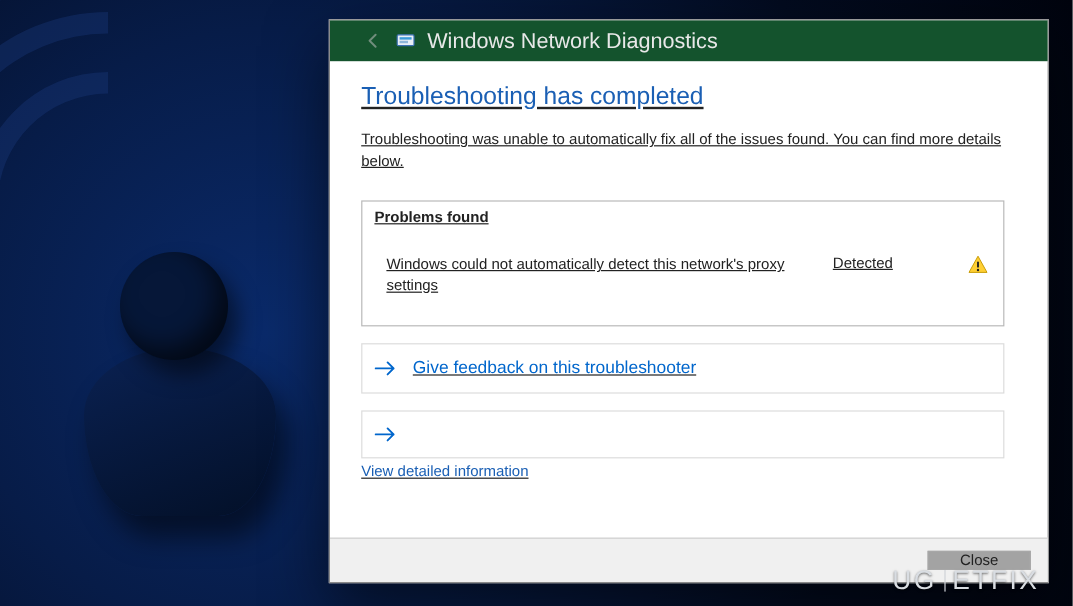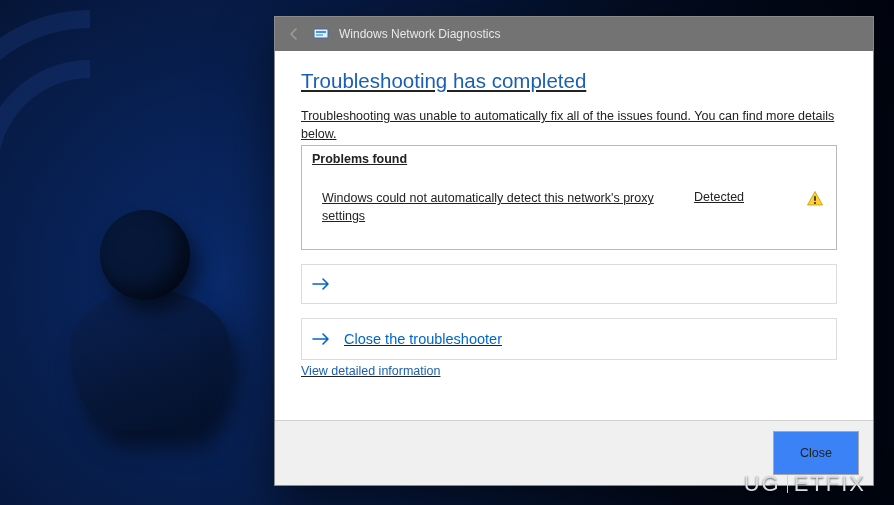--- a/index.html
+++ b/index.html
@@ -21,43 +21,43 @@
   .watermark .sep { display:inline-block; width:1px; height:18px; background:#cfd3d8; margin:0 6px -2px 6px; }
 
   
   .dialog {
     position:absolute; left:274px; top:16px; width:600px; height:470px;
     background:#ffffff; border:1px solid #8a8a8a;
     box-shadow: 0 22px 50px rgba(0,0,0,0.55);
     display:flex; flex-direction:column;
   }
   .titlebar {
-    height:34px; background:#737373; color:#e8e8e8;
-    display:flex; align-items:center; gap:10px; padding:0 10px;
-    font-size:12px;
+    height:34px; background:#14532d; color:#e8e8e8;
+    display:flex; align-items:center; gap:10px; padding:0 27px;
+    font-size:18px;
   }
   .back-btn { width:18px; height:18px; display:flex; align-items:center; justify-content:center; opacity:0.55; }
   .app-icon { width:16px; height:16px; display:flex; align-items:center; justify-content:center; }
   .titlebar-text { flex:1; }
   .content { flex:1; padding:18px 36px 14px 26px; display:flex; flex-direction:column; color:#222;text-decoration:underline; }
   .heading { color:#1a5fb4; font-size:20.5px; font-weight:400; margin-bottom:14px; }
-  .subtext { font-size:12.5px; color:#222; line-height:1.45; margin-bottom:2px; }
+  .subtext { font-size:12.5px; color:#222; line-height:1.45; margin-bottom:24px; }
   .problems-box { border:1px solid #b9b9b9; padding:6px 10px 24px 10px; }
   .problems-header { font-weight:700; font-size:12.5px; margin-bottom:24px; }
   .problem-row { display:flex; align-items:flex-start; gap:30px; font-size:12.5px; }
   .problem-desc { flex:1; padding-left:10px; line-height:1.4; }
   .problem-status { width:80px; }
   .problem-icon { width:22px; display:flex; justify-content:center; }
   .action-row { border:1px solid #dcdcdc; border-top:1px solid #dcdcdc; margin-top:14px; padding:12px 10px; display:flex; align-items:center; gap:12px; font-size:14.5px; color:#0066cc; cursor:pointer; }
   .action-row .arrow { color:#0066cc; font-size:16px; }
   .detailed-link { color:#1a5fb4; font-size:12.5px; margin-top:4px; cursor:pointer; }
   .footer { border-top:1px solid #d0d0d0; background:#f0f0f0; padding:10px 14px; display:flex; justify-content:flex-end; }
   .close-btn {
-    min-width:86px; height:44px; padding:0 14px;
-    background:#3b82f6; border:1px solid #a7a7a7;
+    min-width:86px; height:16px; padding:0 14px;
+    background:#a3a3a3; border:1px solid #a7a7a7;
     font-size:12.5px; color:#222; cursor:pointer;
     box-shadow: 0 0 0 1px rgba(0,120,215,0.0);
   }
   svg { display:block; }
 </style>
 </head>
 <body>
 
 <div class="stage">
   <div class="arc a1"></div>
@@ -101,29 +101,29 @@
           </div>
         </div>
       </div>
 
       <div class="action-row">
         <span class="arrow">
           <svg width="20" height="14" viewBox="0 0 20 14">
               <path d="M1 7 H16 M11 2 L16 7 L11 12" stroke="#0066cc" stroke-width="1.6" fill="none" stroke-linecap="round" stroke-linejoin="round"></path>
             </svg>
         </span>
+        <span>Give feedback on this troubleshooter</span>
       </div>
 
       <div class="action-row">
         <span class="arrow">
           <svg width="20" height="14" viewBox="0 0 20 14">
               <path d="M1 7 H16 M11 2 L16 7 L11 12" stroke="#0066cc" stroke-width="1.6" fill="none" stroke-linecap="round" stroke-linejoin="round"></path>
             </svg>
         </span>
-        <span>Close the troubleshooter</span>
       </div>
 
       <div class="detailed-link">View detailed information</div>
     </div>
 
     <div class="footer">
       <button class="close-btn">Close</button>
     </div>
   </div>
 

